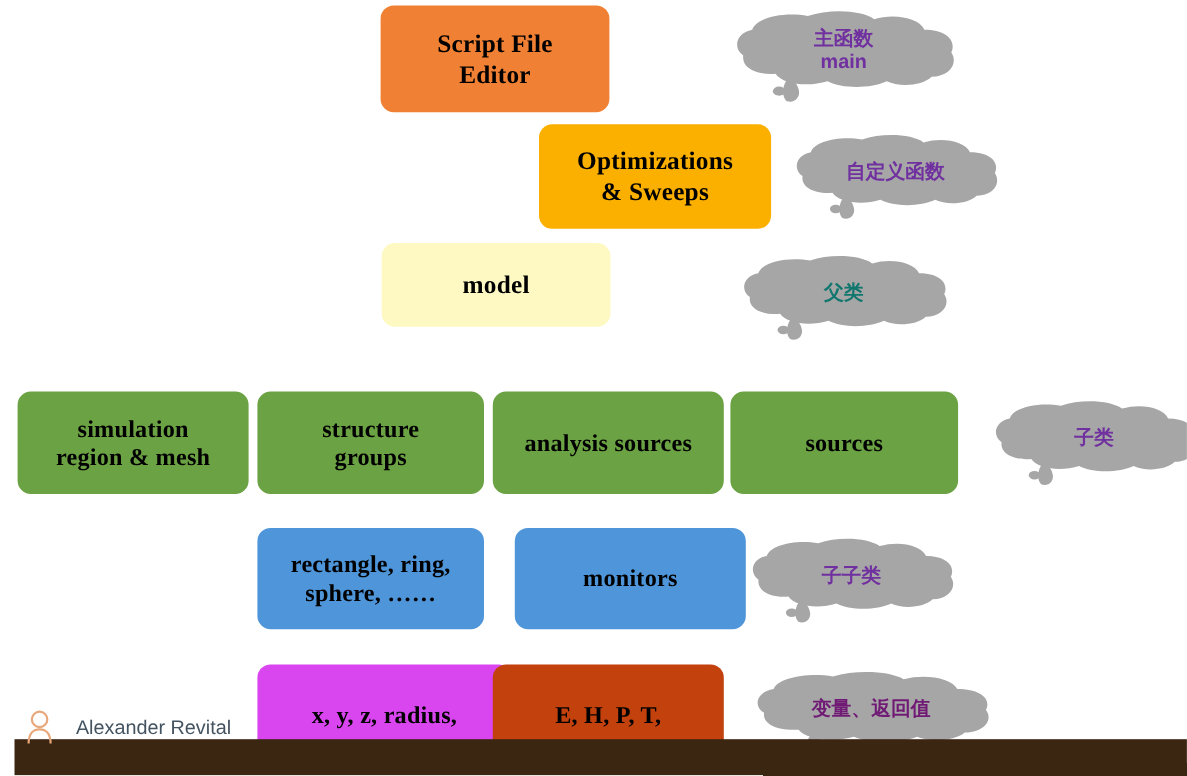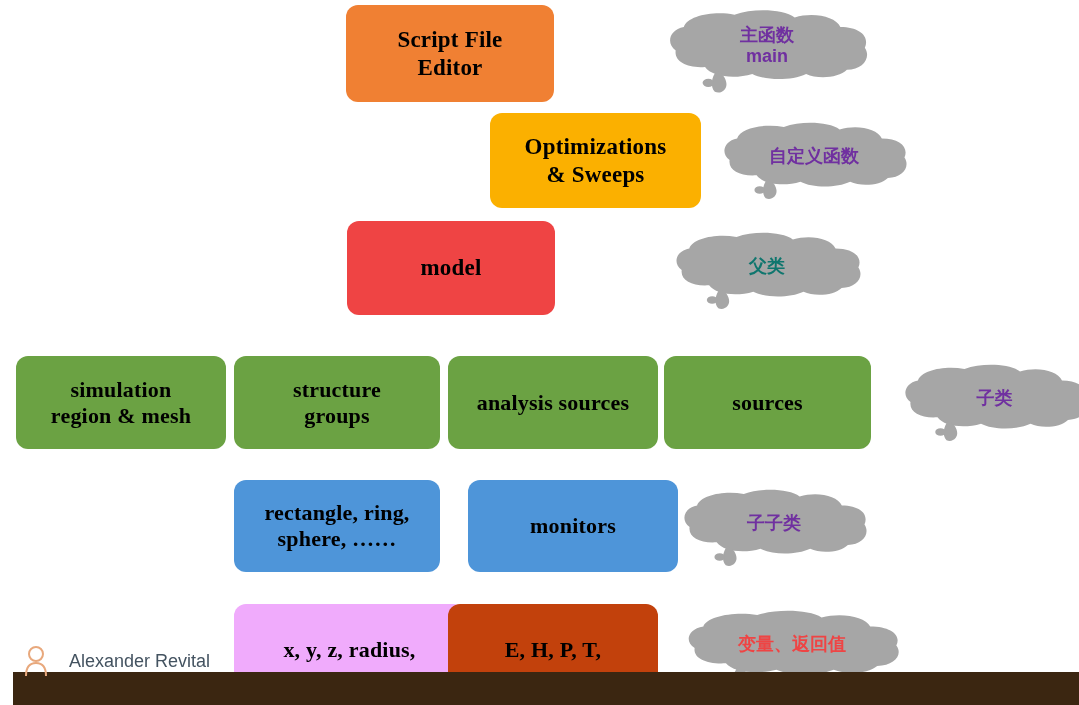--- a/index.html
+++ b/index.html
@@ -97,31 +97,31 @@
 </head>
 <body style="background: rgb(255, 255, 255);">
 
 <div class="slide">
 
   <div id="boxes-layer">
       <div class="box" style="left: 333px; top: 5px; width: 208px; height: 97px; background: rgb(240, 128, 51); font-size: 23px;">Script File
 Editor</div>
       <div class="box" style="left: 477px; top: 113px; width: 211px; height: 95px; background: rgb(251, 176, 0); font-size: 23px;">Optimizations
 &amp; Sweeps</div>
-      <div class="box" style="left: 334px; top: 221px; width: 208px; height: 94px; background: #ef4444; font-size: 23px;">model</div>
+      <div class="box" style="left: 334px; top: 221px; width: 208px; height: 76px; background: #fef9c3; font-size: 23px;">model</div>
       <div class="box" style="left: 3px; top: 356px; width: 210px; height: 93px; background: rgb(107, 162, 67); font-size: 22px;">simulation
 region &amp; mesh</div>
       <div class="box" style="left: 221px; top: 356px; width: 206px; height: 93px; background: rgb(107, 162, 67); font-size: 22px;">structure
 groups</div>
       <div class="box" style="left: 435px; top: 356px; width: 210px; height: 93px; background: rgb(107, 162, 67); font-size: 22px;">analysis sources</div>
       <div class="box" style="left: 651px; top: 356px; width: 207px; height: 93px; background: rgb(107, 162, 67); font-size: 22px;">sources</div>
       <div class="box" style="left: 221px; top: 480px; width: 206px; height: 92px; background: rgb(78, 149, 217); font-size: 22px;">rectangle, ring,
 sphere, ……</div>
       <div class="box" style="left: 455px; top: 480px; width: 210px; height: 92px; background: rgb(78, 149, 217); font-size: 22px;">monitors</div>
-      <div class="box" style="left: 221px; top: 604px; width: 231px; height: 92px; background: #f0abfc; font-size: 22px;">x, y, z, radius,</div>
+      <div class="box" style="left: 221px; top: 604px; width: 231px; height: 92px; background: #d946ef; font-size: 22px;">x, y, z, radius,</div>
       <div class="box" style="left: 435px; top: 604px; width: 210px; height: 92px; background: #c2410c; font-size: 22px;">E, H, P, T,</div>
     </div>
 
   <div id="clouds-layer">
       <div class="cloud" style="left: 648px; top: 5px; width: 212px; height: 93px;">
         <svg viewBox="0 0 260 135" preserveAspectRatio="none">
           <g fill="#A6A6A6">
             <path d="M 86 8 C 110 -2 146 0 160 12 C 182 4 210 10 216 26 C 240 26 252 40 246 56 C 254 70 244 88 224 88 C 214 100 188 102 174 94 C 156 104 124 104 108 94 C 86 102 58 98 50 84 C 28 86 12 76 14 60 C 2 50 6 30 24 26 C 28 10 60 2 86 8 Z" transform="translate(4,6)"></path>
             <path d="M 68 96 C 62 104 60 118 66 126 C 74 130 82 122 80 112 C 79 104 74 98 68 96 Z"></path>
             <ellipse cx="58" cy="113" rx="7" ry="6"></ellipse>
@@ -171,21 +171,21 @@
         <div class="cloud-label" style="top: 28px; font-size: 18px; color: rgb(112, 48, 160);">子子类</div>
       </div>
       <div class="cloud" style="left: 666px; top: 606px; width: 226px; height: 86px;">
         <svg viewBox="0 0 260 135" preserveAspectRatio="none">
           <g fill="#A6A6A6">
             <path d="M 86 8 C 110 -2 146 0 160 12 C 182 4 210 10 216 26 C 240 26 252 40 246 56 C 254 70 244 88 224 88 C 214 100 188 102 174 94 C 156 104 124 104 108 94 C 86 102 58 98 50 84 C 28 86 12 76 14 60 C 2 50 6 30 24 26 C 28 10 60 2 86 8 Z" transform="translate(4,6)"></path>
             <path d="M 68 96 C 62 104 60 118 66 126 C 74 130 82 122 80 112 C 79 104 74 98 68 96 Z"></path>
             <ellipse cx="58" cy="113" rx="7" ry="6"></ellipse>
           </g>
         </svg>
-        <div class="cloud-label" style="top: 28px; font-size: 18px; color: #ef4444;">变量、返回值</div>
+        <div class="cloud-label" style="top: 28px; font-size: 18px; color: #701a75;">变量、返回值</div>
       </div>
     </div>
 
   <div class="bottom-bar" id="bottom-bar" style="top: 672px; height: 33px; background: rgb(59, 38, 17);"></div>
 
   <div class="credit" id="credit" style="left: 10px; top: 645px;">
     <span class="credit-avatar">
       <svg viewBox="0 0 26 32" xmlns="http://www.w3.org/2000/svg">
         <circle cx="13" cy="9" r="7" fill="none" stroke="#E8A87C" stroke-width="2"></circle>
         <path d="M3 31 C3 21 8 18 13 18 C18 18 23 21 23 31" fill="none" stroke="#E8A87C" stroke-width="2"></path>

